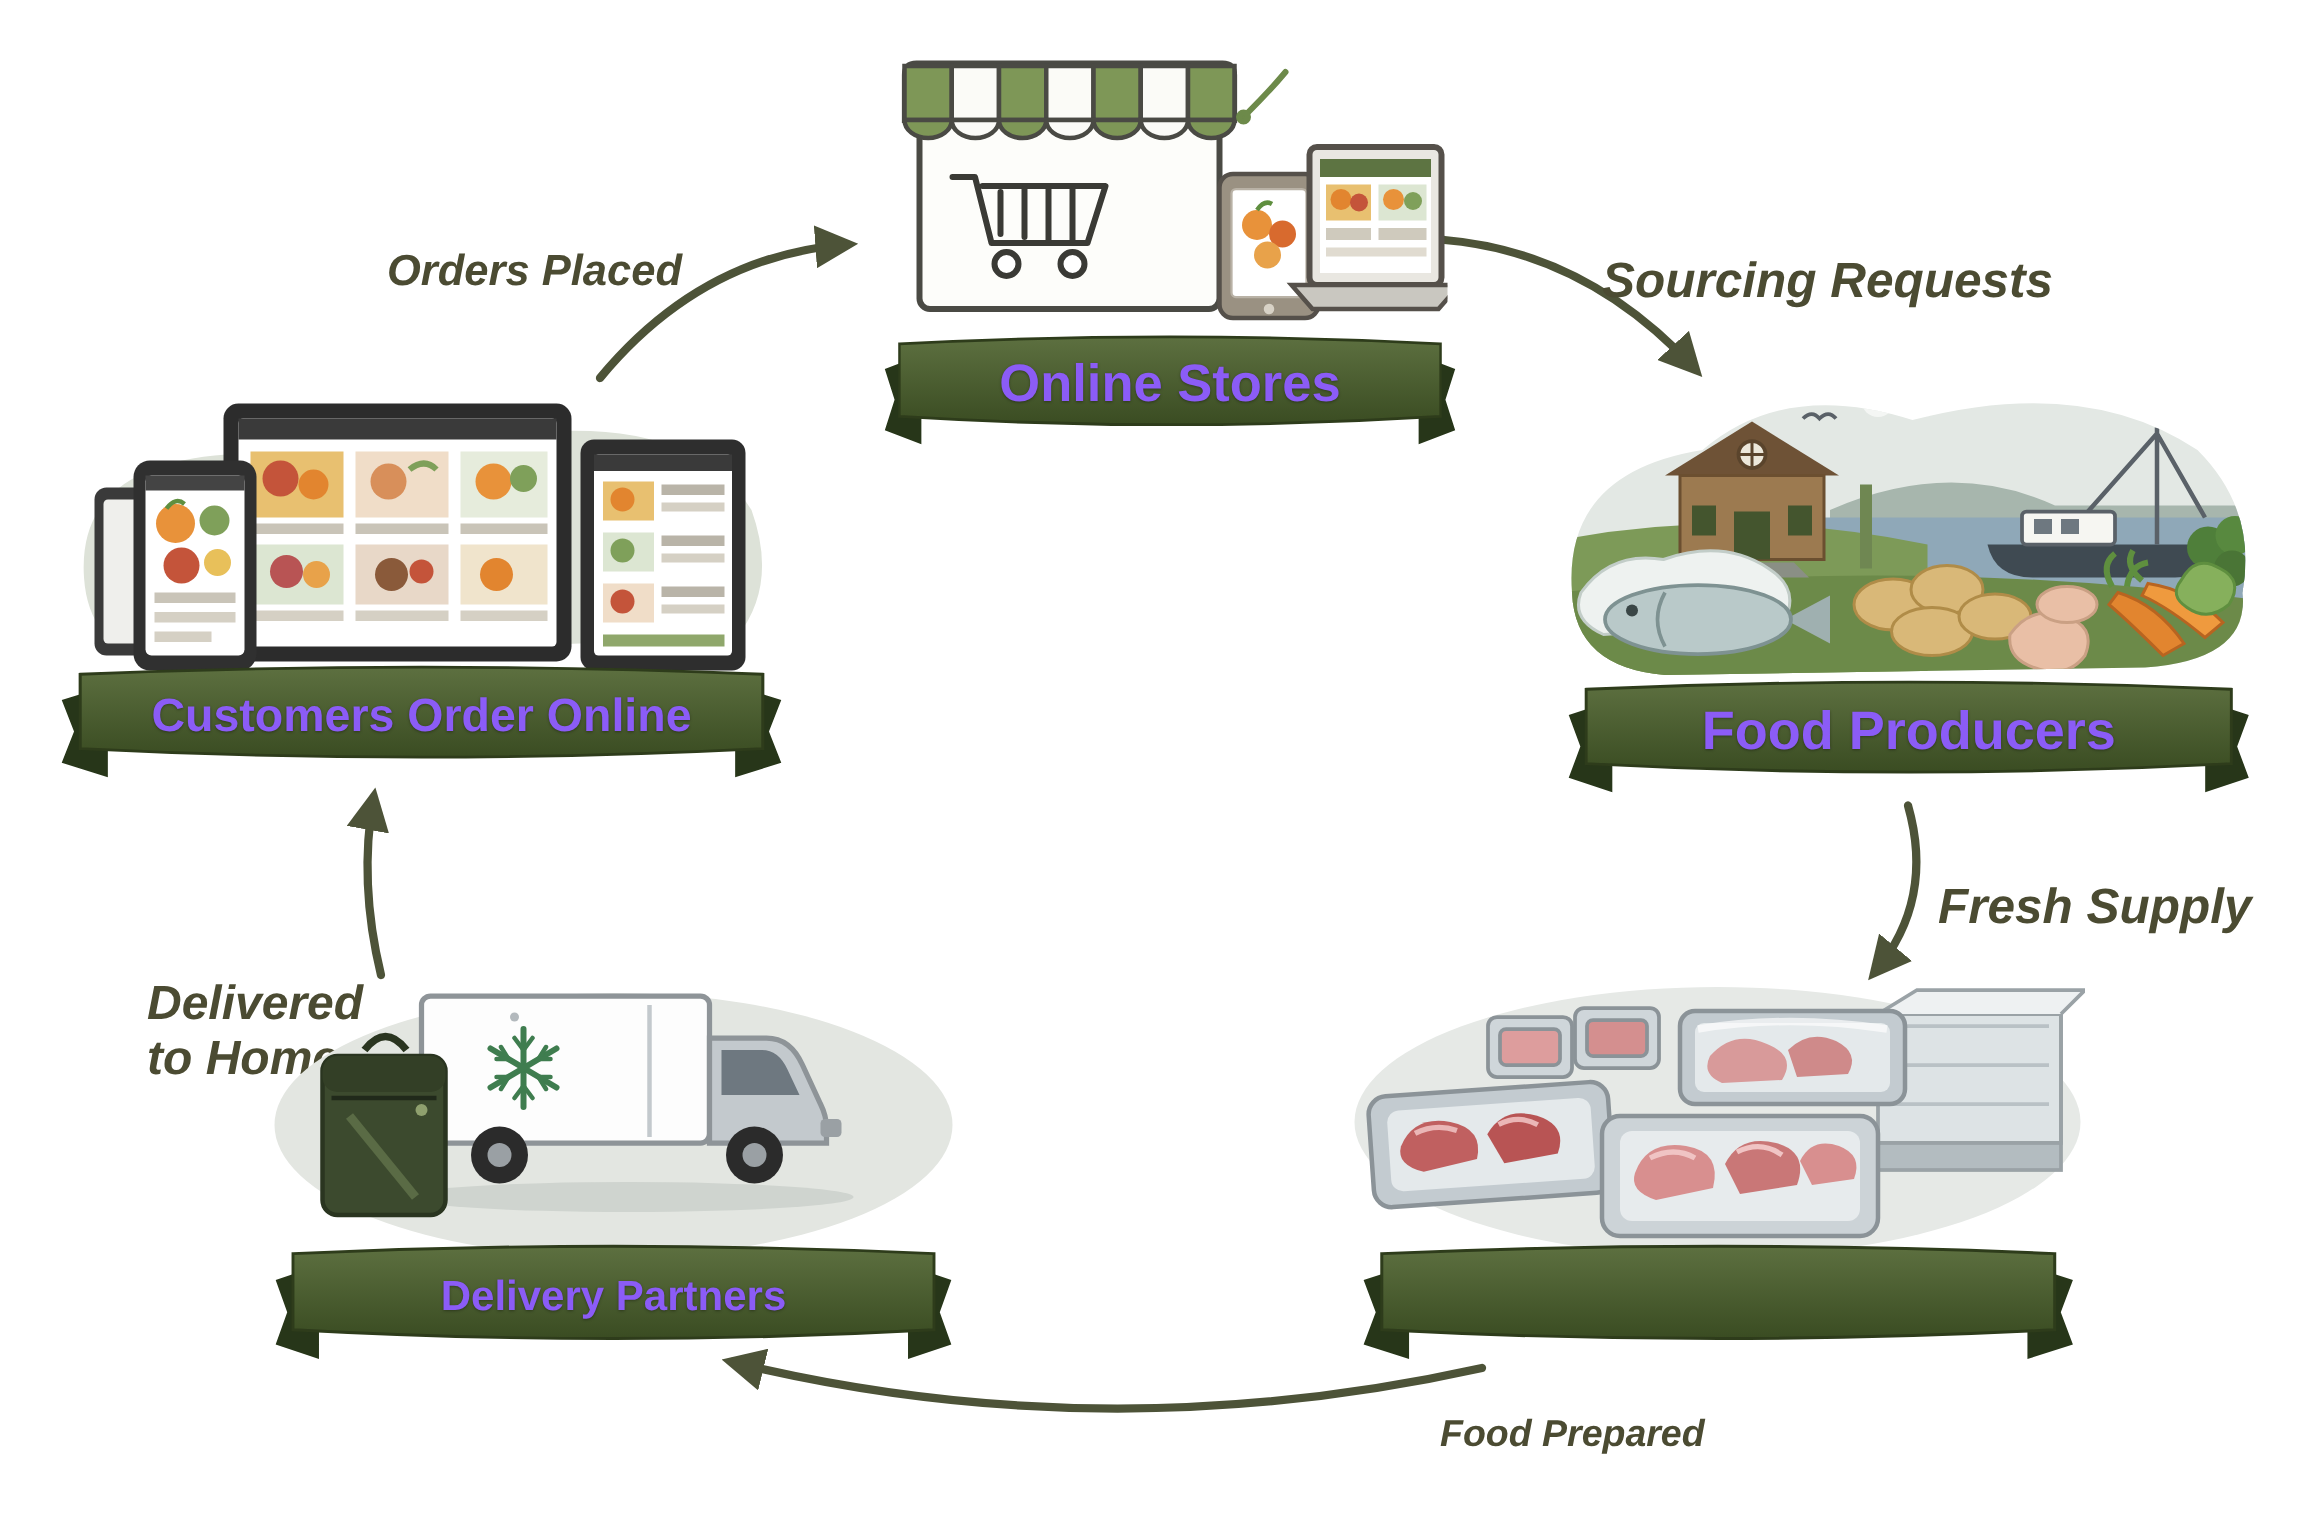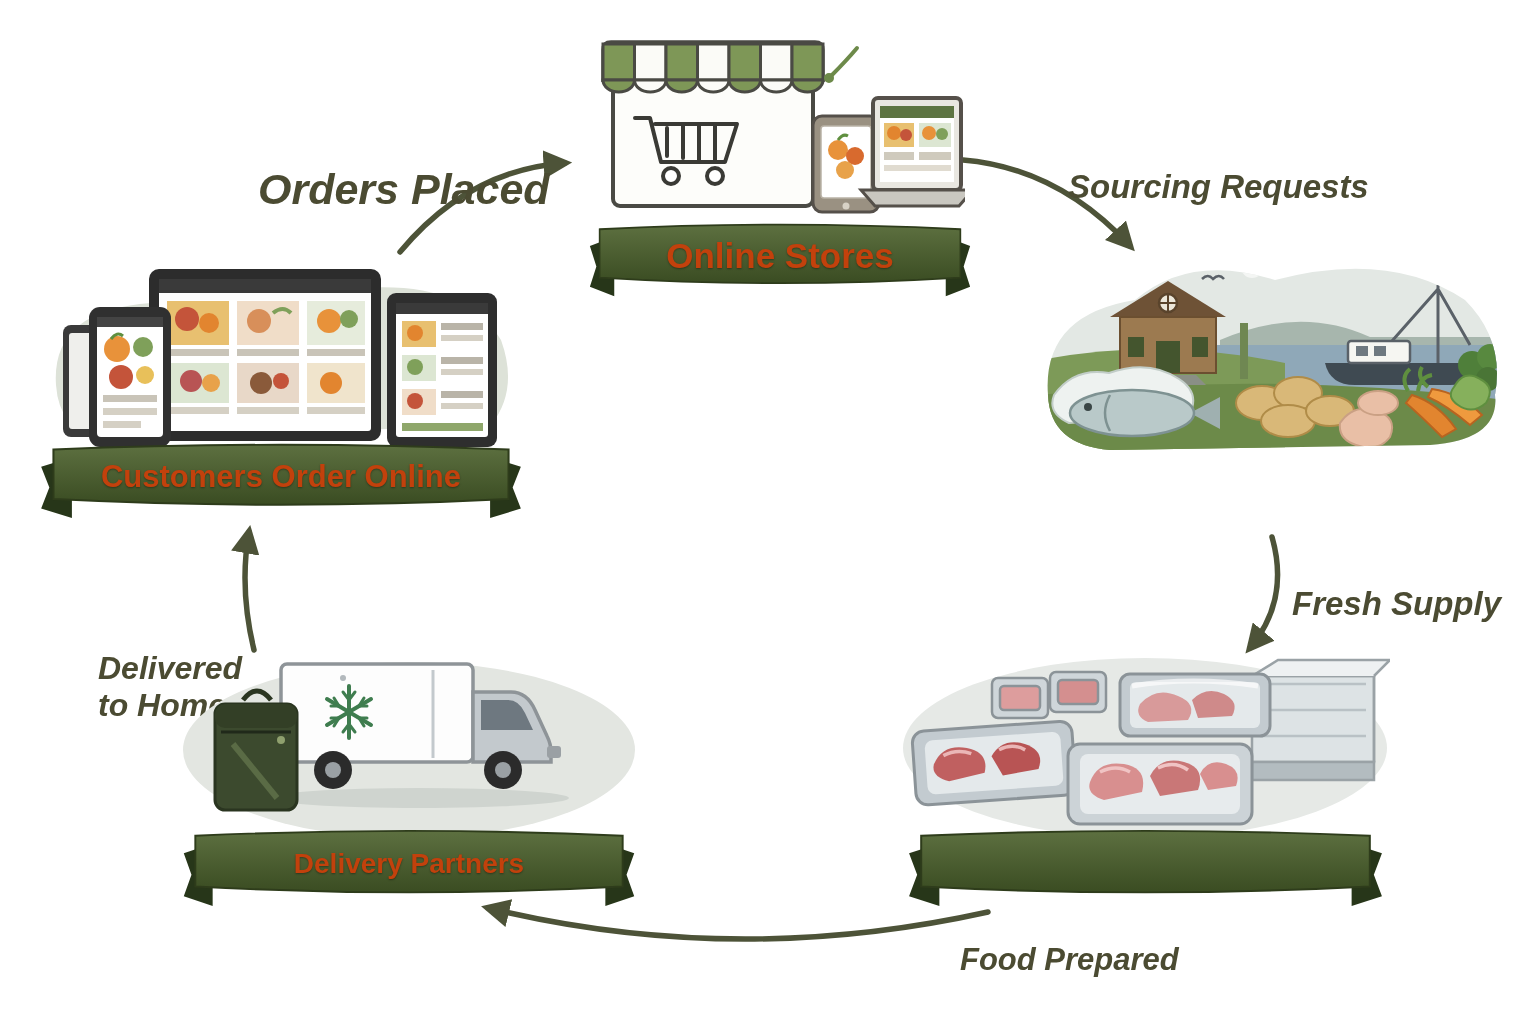--- a/index.html
+++ b/index.html
@@ -5,21 +5,21 @@
   html,body{margin:0;padding:0;background:#fff;}
   #canvas{position:relative;width:1536px;height:1024px;background:#fff;overflow:hidden;
           font-family:"Liberation Sans",sans-serif;}
   .node{position:absolute;}
   .illo{position:absolute;}
   .ribbon{position:absolute;}
   .ribbon svg{position:absolute;left:0;top:0;width:100%;height:100%;}
   .ribbon .ribbon-text{
     position:absolute;left:0;right:0;top:8px;bottom:14px;
     display:flex;align-items:center;justify-content:center;
-    color:#c2410c;font-weight:bold;text-align:center;
+    color:#8b5cf6;font-weight:bold;text-align:center;
     text-shadow:0 1px 2px rgba(0,0,0,.35);
     font-family:"Liberation Sans",sans-serif;
   }
   .edge-label{
     position:absolute;color:#4b4b32;font-style:italic;font-weight:bold;
     font-size:31px;line-height:1.15;font-family:"Liberation Sans",sans-serif;
   }
   #arrow-layer{position:absolute;left:0;top:0;width:1536px;height:1024px;pointer-events:none;}
 </style>
 </head>
@@ -35,24 +35,24 @@
     </defs>
     <g fill="none" stroke="#4d5338" stroke-width="5.5" stroke-linecap="round">
       <path d="M400,252 Q468,170 565,163" marker-end="url(#ah)"></path>
       <path d="M963,160 Q1058,168 1130,246" marker-end="url(#ah)"></path>
       <path d="M1272,537 Q1290,600 1250,648" marker-end="url(#ah)"></path>
       <path d="M988,912 Q735,968 488,908" marker-end="url(#ah)"></path>
       <path d="M254,650 Q239,588 249,532" marker-end="url(#ah)"></path>
     </g>
   </svg>
 
-  <div class="edge-label" style="left:258px;top:165px;font-size:43px;">Orders Placed</div>
+  <div class="edge-label" style="left:258px;top:165px;font-size:29px;">Orders Placed</div>
   <div class="edge-label" style="left:1068px;top:168px;font-size:33px;">Sourcing Requests</div>
   <div class="edge-label" style="left:1292px;top:585px;font-size:33px;">Fresh Supply</div>
-  <div class="edge-label" style="left:960px;top:942px;font-size:31px;">Food Prepared</div>
+  <div class="edge-label" style="left:960px;top:942px;font-size:25px;">Food Prepared</div>
   <div class="edge-label" style="left:98px;top:650px;width:175px;font-size:32px;">Delivered to Home</div>
 
   <div class="node" style="left:585px;top:15px;width:390px;height:285px;">
     <svg class="illo" style="left:10px;top:5px;" width="370" height="210" viewBox="0 0 370 210">
 
       <rect x="18" y="58" width="200" height="128" rx="7" fill="#fdfdfa" stroke="#4a4a44" stroke-width="4"></rect>
 
       <g stroke="#4a4a44" stroke-width="3.5">
         <path d="M8,62 V30 Q8,22 16,22 H220 Q228,22 228,30 V62" fill="#fbfbf7"></path>
       </g>
@@ -191,20 +191,28 @@
         </g>
 
         <g>
           <circle cx="432" cy="120" r="14" fill="#4f7f3a"></circle>
           <circle cx="450" cy="112" r="13" fill="#58893f"></circle>
           <circle cx="448" cy="134" r="12" fill="#4a7536"></circle>
           <path d="M414,142 q10,-18 26,-8 q16,8 6,24 q-14,12 -28,2 q-12,-8 -4,-18 z" fill="#86b05c" stroke="#5f8f3f" stroke-width="2"></path>
         </g>
       </g>
     </svg>
+    <div class="ribbon" style="left:0px;top:205px;width:465px;height:80px;">
+      <svg viewBox="0 0 480 84" preserveAspectRatio="none">
+        <path d="M36,18 L6,28 L14,50 L6,72 L36,82 Z" fill="#273619"></path>
+        <path d="M444,18 L474,28 L466,50 L474,72 L444,82 Z" fill="#273619"></path>
+        <path d="M18,10 Q240,0 462,10 L462,62 Q240,74 18,62 Z" fill="url(#g1)" stroke="#2e3c1b" stroke-width="2"></path>
+      </svg>
+      <div class="ribbon-text" style="font-size:36px;">Food Producers</div>
+    </div>
   </div>
 
   <div class="node" style="left:900px;top:648px;width:490px;height:265px;">
     <svg class="illo" style="left:0;top:0;" width="490" height="190" viewBox="0 0 490 190">
       <ellipse cx="245" cy="100" rx="242" ry="90" fill="#e6e9e6"></ellipse>
 
       <g stroke="#9aa2a6" stroke-width="2.5">
         <rect x="352" y="28" width="122" height="86" fill="#dde3e5"></rect>
         <path d="M352,28 L474,28 L474,114" fill="none"></path>
         <path d="M360,36 h106 M360,62 h106 M360,88 h106" stroke="#b9c1c5"></path>

